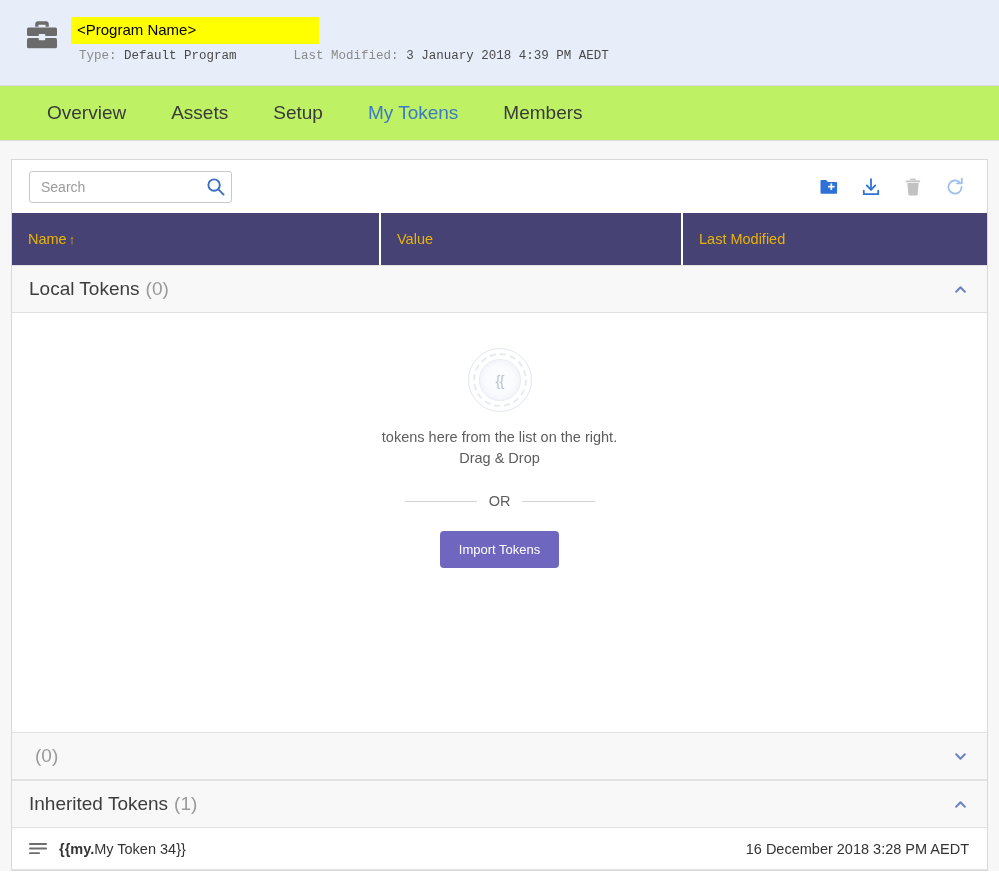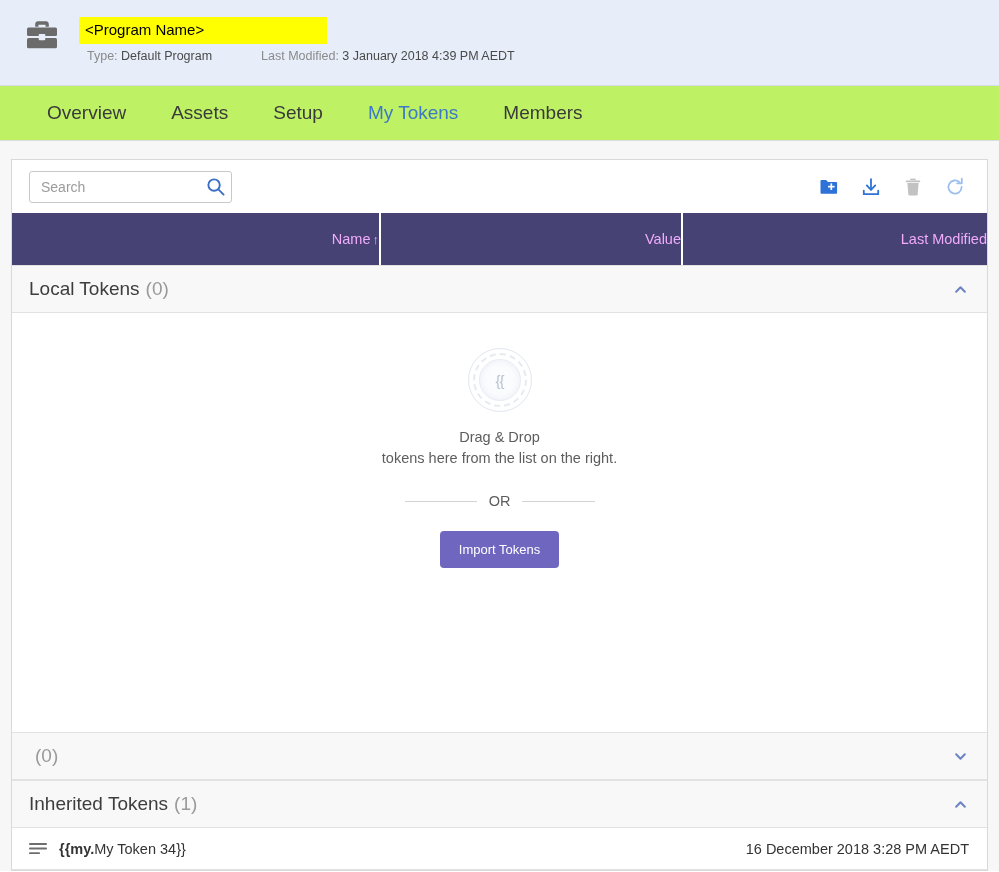--- a/index.html
+++ b/index.html
@@ -29,39 +29,40 @@
   }
   .program-icon {
     width: 34px;
     height: 30px;
     margin-left: 25px;
     margin-top: 6px;
     flex: none;
     color: #6b6b6b;
   }
   .program-meta {
-    margin-left: 20px;
+    margin-left: 12px;
     padding-top: 3px;
   }
   .program-name {
     display: inline-block;
     background: #ffff00;
     color: #000000;
     font-size: 15px;
     line-height: 20px;
     padding: 3px 6px 4px 6px;
     min-width: 248px;
     font-family: "Liberation Sans", sans-serif;
   }
   .program-sub {
     margin-top: 5px;
     font-size: 12.5px;
     color: #4a4a4a;
     padding-left: 8px;
     white-space: nowrap;
+    font-family: Liberation Mono, monospace;
   }
   .program-sub .lbl {
     color: #8a8a8a;
   }
   .program-sub .gap {
     display: inline-block;
     width: 42px;
   }
 
   
@@ -147,27 +148,26 @@
   .tb-icon.ltblue { color: #9dc0ef; }
 
   
   .table-head {
     background: #464273;
     display: flex;
     height: 52px;
     flex: none;
   }
   .th {
-    color: #f0abfc;
+    color: #eab308;
     font-size: 14.5px;
     display: flex;
     align-items: center;
     padding-left: 16px;
     border-right: 2px solid #ffffff;
-    justify-content: flex-end;
   }
   .th:last-child { border-right: none; }
   .col-name  { width: 369px; flex: none; }
   .col-value { width: 302px; flex: none; }
   .col-date  { flex: 1; }
   .sort-caret { margin-left: 2px; font-size: 13px; }
 
   
   .section-header {
     height: 48px;
@@ -383,22 +383,22 @@
     </div>
 
     <div class="dropzone">
       <div class="drop-circle">
         <span class="ring-outer"></span>
         <span class="ring-mid"></span>
         <span class="ring-inner"></span>
         <span class="brace">{{</span>
       </div>
       <div class="drop-text">
+        <div>tokens here from the list on the right.</div>
         <div>Drag &amp; Drop</div>
-        <div>tokens here from the list on the right.</div>
       </div>
       <div class="or-row">
         <span class="or-line"></span>
         <span class="or-label">OR</span>
         <span class="or-line"></span>
       </div>
       <button class="import-btn">Import Tokens</button>
     </div>
 
     <div class="section-header">

